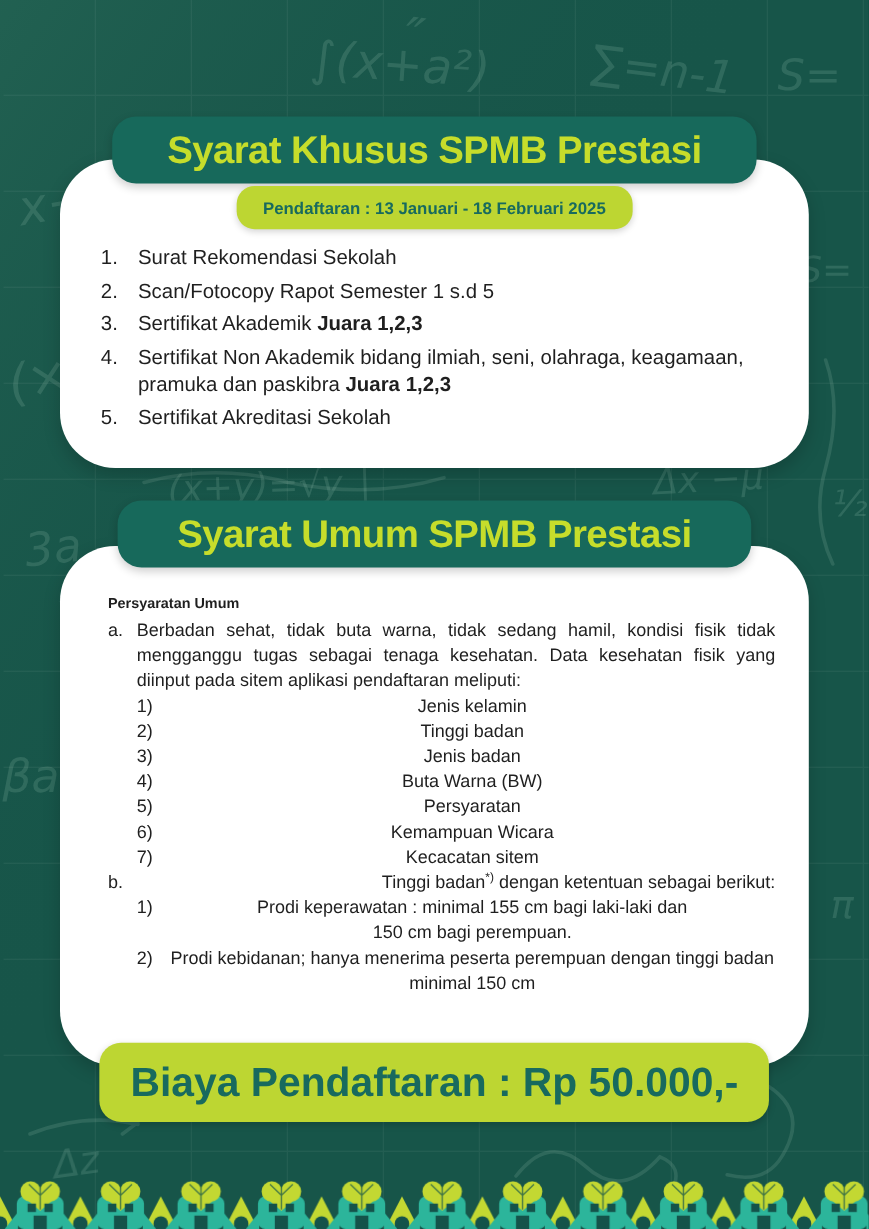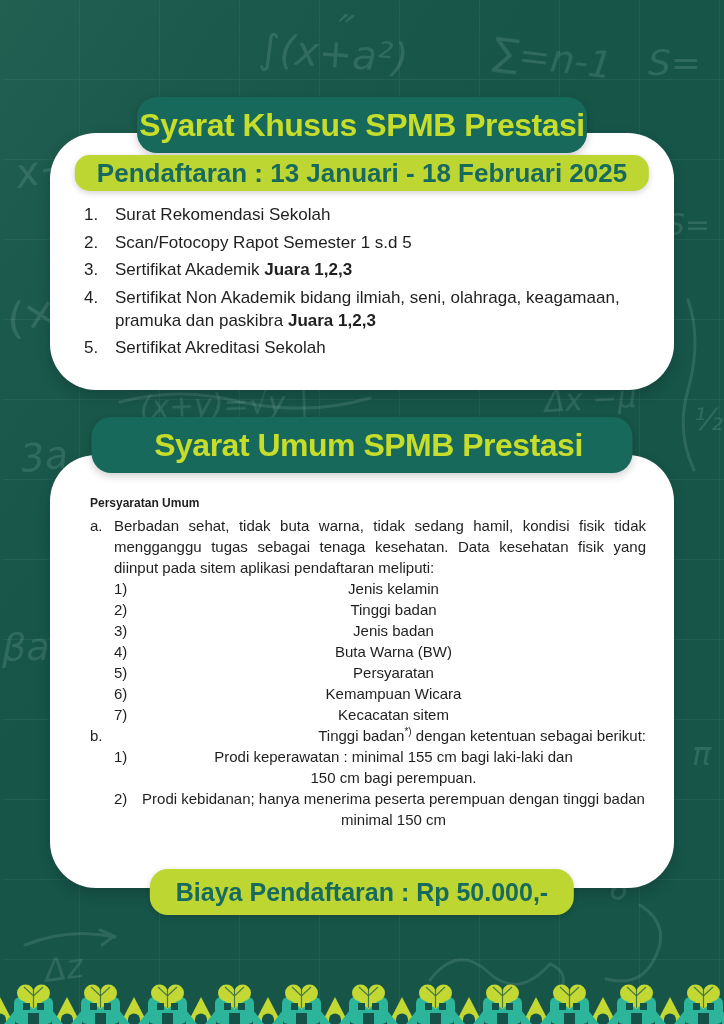--- a/index.html
+++ b/index.html
@@ -21,30 +21,30 @@
   .card1{top:133px;height:257px;padding:70px 20px 0 34px;}
   .card2{top:455px;height:433px;padding:38px 28px 0 40px;}
   .banner{
     position:absolute;left:50%;transform:translateX(-50%);
     background:#17695b;border-radius:20px;
     color:#c6dd2b;font-weight:700;font-size:32px;letter-spacing:-0.5px;
     text-align:center;z-index:3;
     display:flex;align-items:center;justify-content:center;
     box-shadow:0 3px 8px rgba(0,0,0,0.2);
   }
-  .banner1{top:97px;width:450px;height:56px;}
-  .banner2{top:417px;width:528px;height:56px;padding-left:13px;}
+  .banner1{top:97px;width:537px;height:56px;}
+  .banner2{top:417px;width:528px;height:56px;}
   .pill{
     position:absolute;left:50%;transform:translateX(-50%);
     background:#bdd632;color:#186a5e;font-weight:700;
     border-radius:15px;z-index:4;white-space:nowrap;
     box-shadow:0 2px 6px rgba(0,0,0,0.18);
   }
-  .pill1{top:155px;font-size:26px;padding:7px 22px;line-height:22px;}
-  .pill2{top:869px;font-size:25px;padding:9px 26px;line-height:28px;border-radius:18px;}
+  .pill1{top:155px;font-size:14px;padding:7px 22px;line-height:22px;}
+  .pill2{top:869px;font-size:34px;padding:19px 26px;line-height:28px;border-radius:18px;}
   
   .k-row{display:flex;font-size:17px;line-height:23px;color:#1f1f1f;margin-bottom:4.5px;}
   .k-num{flex:0 0 31px;}
   .k-text{flex:1;}
   .k-text b{font-weight:700;text-align:right;}
   
   .u-heading{font-size:12px;font-weight:700;color:#1f1f1f;line-height:21px;margin-bottom:1px;}
   .u-row{display:flex;font-size:15px;line-height:21px;color:#1f1f1f;}
   .u-marker{flex:0 0 24px;}
   .u-text{flex:1;text-align:justify;}

